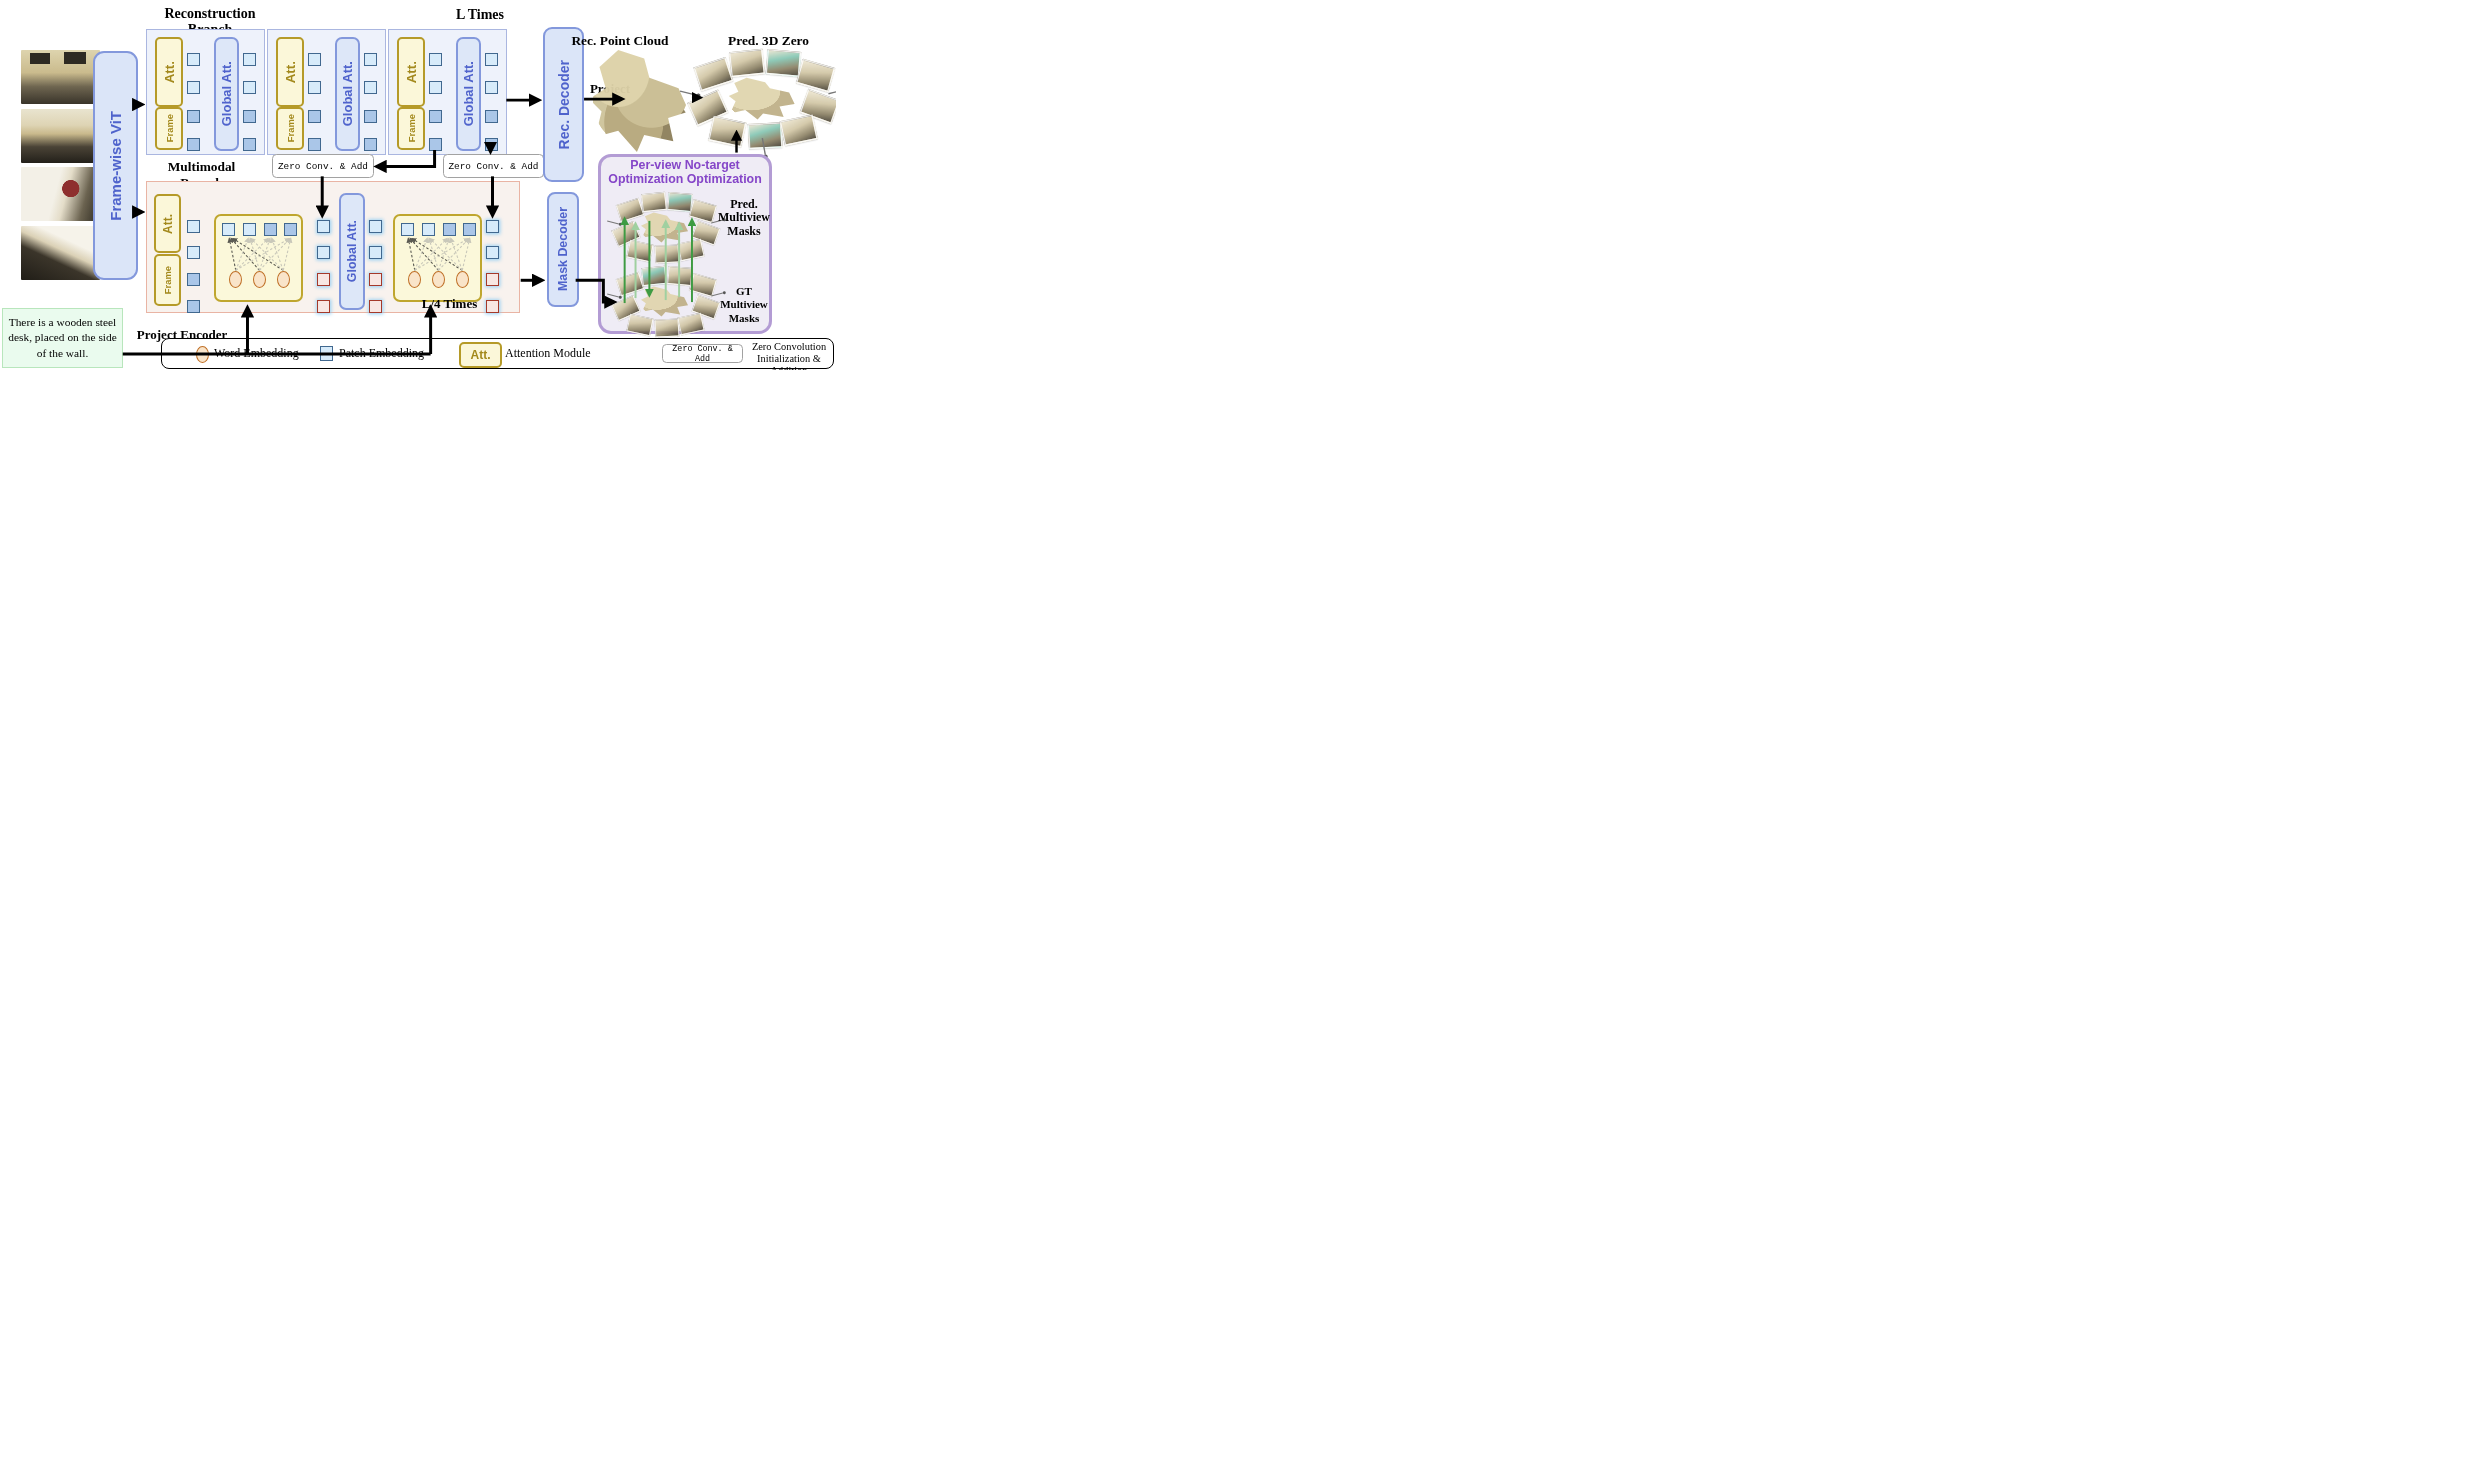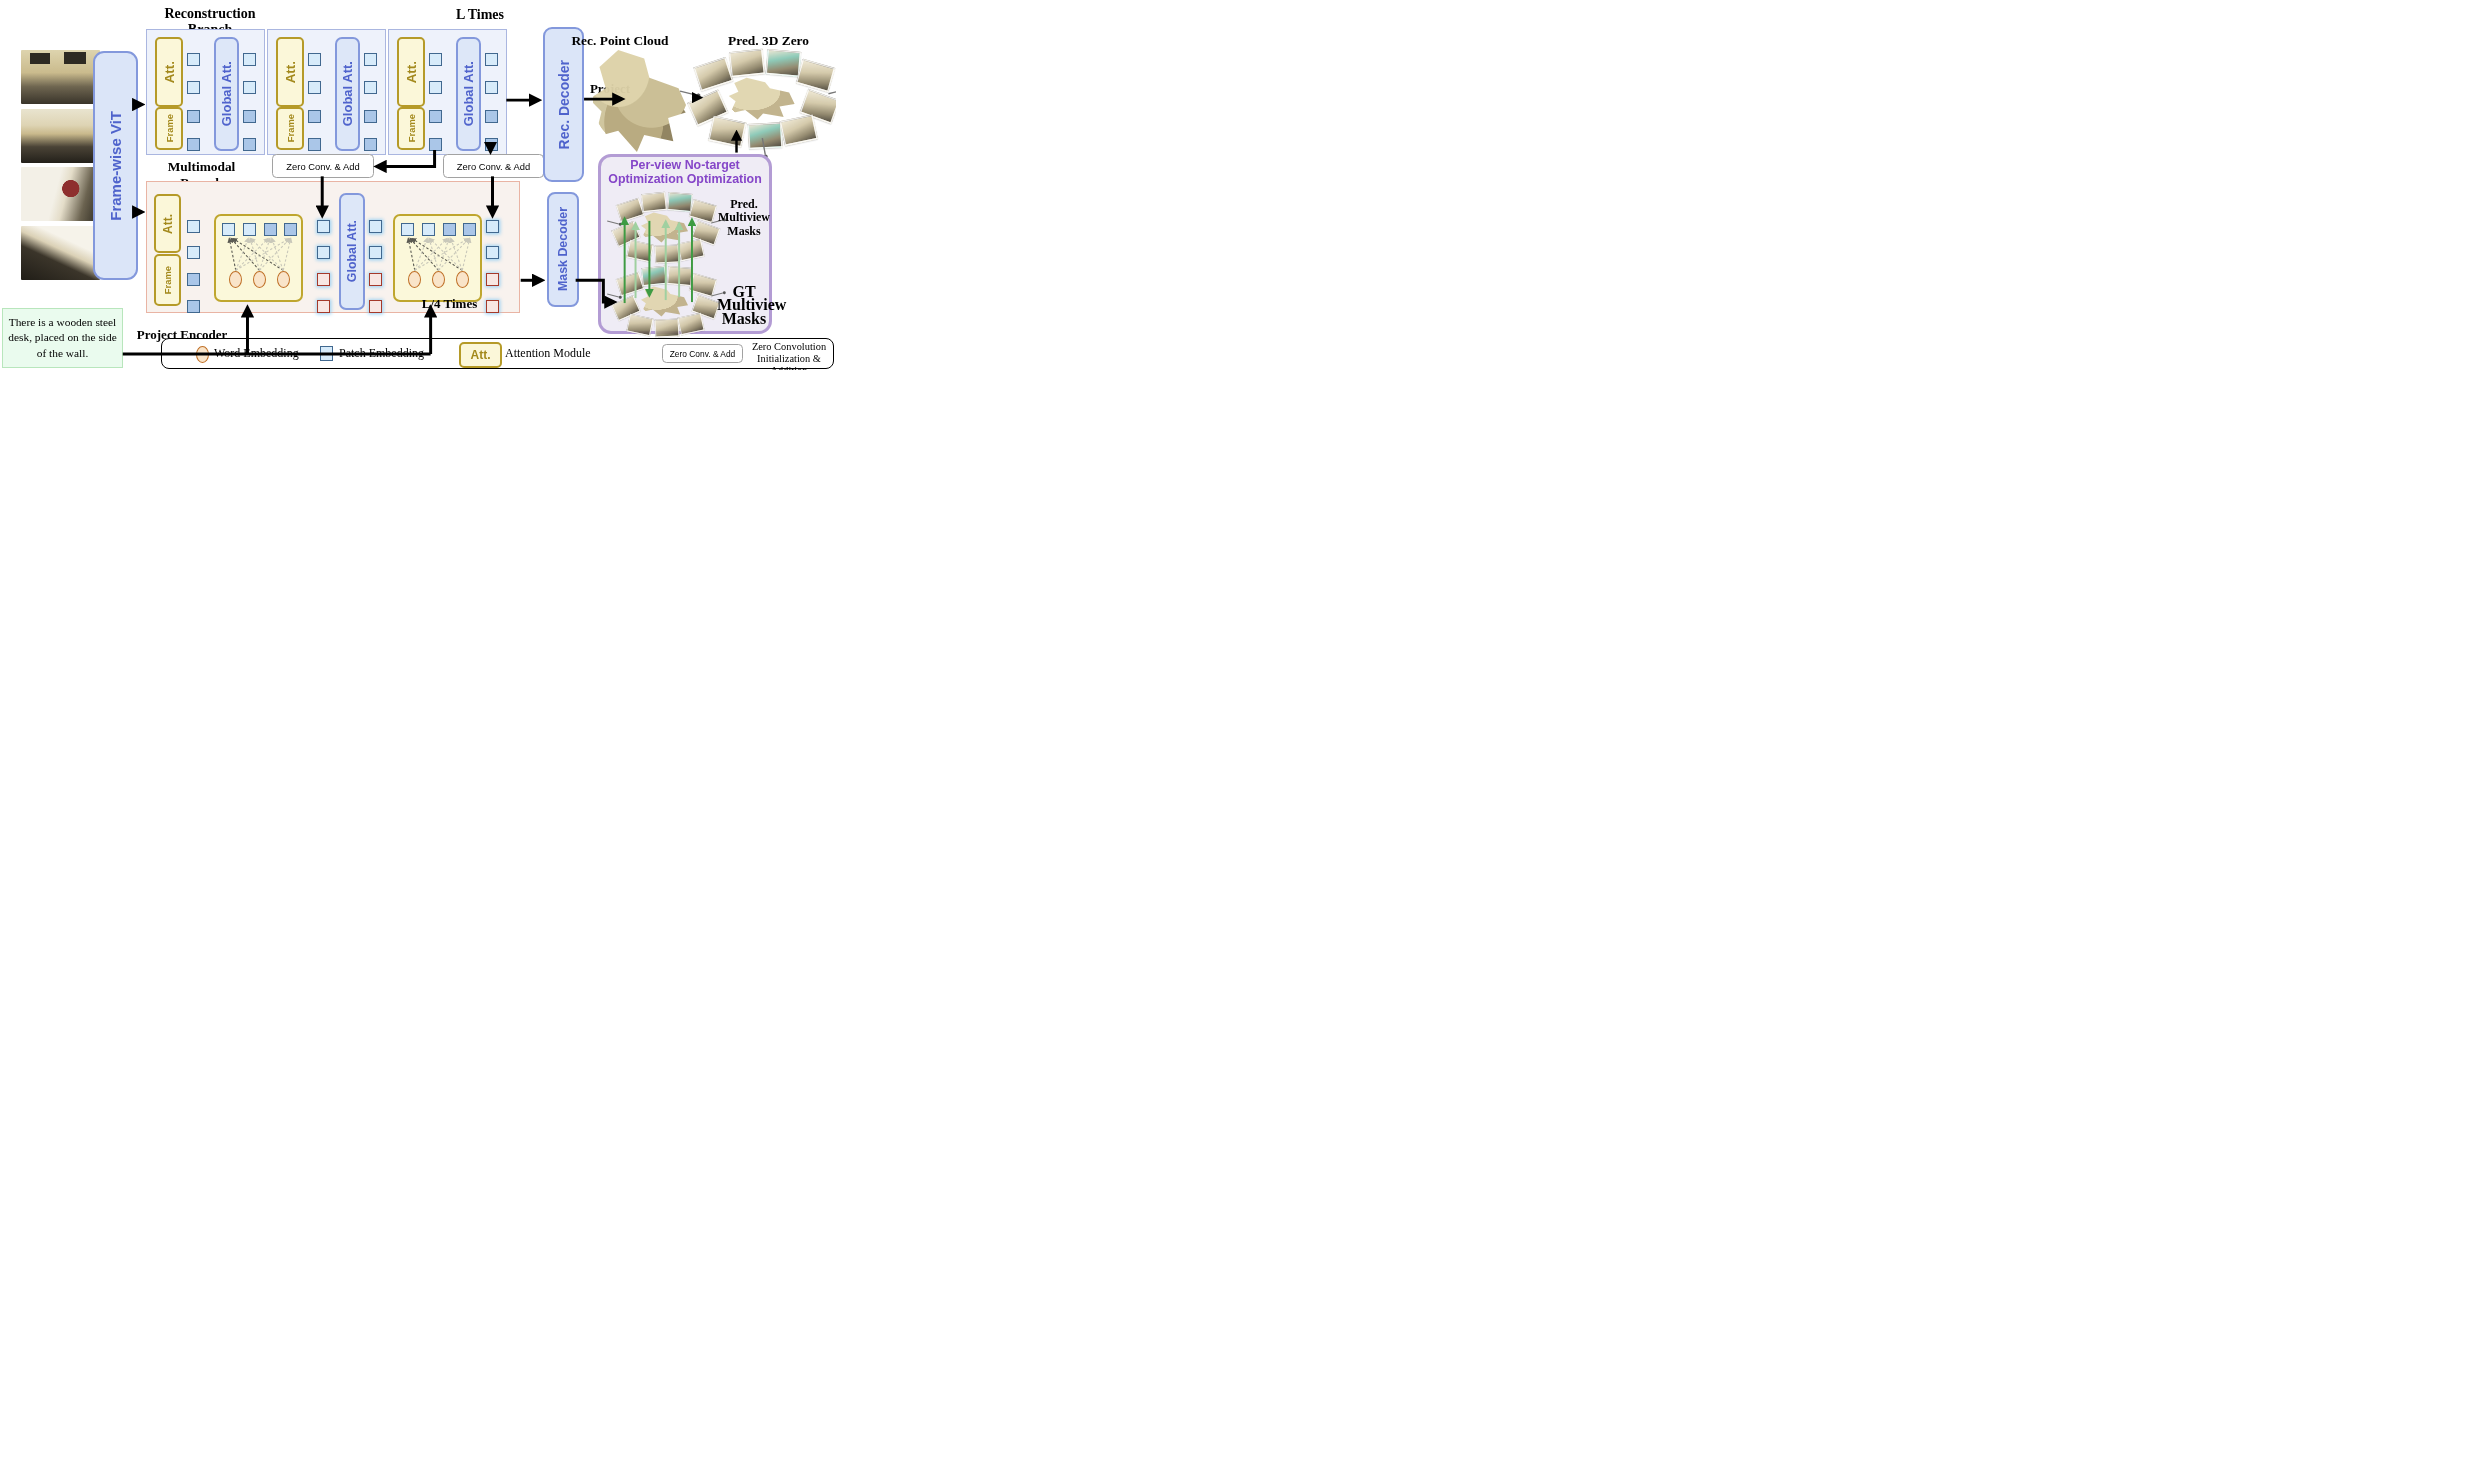--- a/index.html
+++ b/index.html
@@ -26,21 +26,21 @@
            color:#4f63cc;font-weight:bold;}
   .ybox{position:absolute;background:#fbf7d9;border:2px solid #b59a28;border-radius:5px;
         color:#a3891c;font-weight:bold;}
   .block{position:absolute;top:29px;width:117px;height:124px;background:#eef2fb;border:1px solid #aab6e0;}
   .sq{position:absolute;width:13px;height:13px;border:1px solid #41688f;box-sizing:border-box;}
   .sq.l{background:#d7ebfa;} .sq.m{background:#aac6e8;}
   .sq.r{background:#f8e7e3;border-color:#a5392a;}
   .glow{box-shadow:0 0 3.5px 1.5px rgba(130,200,245,.8);}
   .ell{position:absolute;width:13px;height:17px;border-radius:50%;background:#f9e4c9;border:1.5px solid #bf6f26;box-sizing:border-box;}
   .cross{position:absolute;width:89px;height:88px;background:#fbf8da;border:2.5px solid #bfa62e;border-radius:7px;box-sizing:border-box;}
-  .zc{position:absolute;background:#fff;border:1.5px solid #a2a2a2;border-radius:4.5px;font-size:9.4px;}
+  .zc{position:absolute;background:#fff;border:1.5px solid #a2a2a2;border-radius:4.5px;font-size:9.4px;font-family:Liberation Mono, monospace;}
 
   
   .ring{position:relative;width:101px;height:72px;}
   .card{position:absolute;width:22px;height:16px;border:0.5px solid rgba(255,255,255,.85);
         background:linear-gradient(165deg,#ece5cf 0%,#cfc3a0 40%,#857a5c 75%,#403a2c 100%);
         opacity:.88;box-shadow:0 0.5px 1px rgba(0,0,0,.18);}
   .card.t{background:linear-gradient(165deg,#e8e2cc 0%,#7fc4b0 35%,#857a5c 70%,#3d372b 100%);}
   .card:nth-of-type(1){left:4px;top:9px;transform:rotate(-18deg);}
   .card:nth-of-type(2){left:28px;top:1px;transform:rotate(-6deg);}
   .card:nth-of-type(3){left:54px;top:1px;transform:rotate(5deg);}
@@ -327,21 +327,21 @@
       <span class="cam" style="left:-7px;top:29px;transform:rotate(14deg)"></span>
       <span class="cam" style="left:97px;top:28px;transform:rotate(-14deg)"></span>
     </div>
   </div>
 
   <div class="abs serifb" style="left:717px;top:198px;width:54px;font-size:12px;line-height:13.4px;text-align:center">
     <div>Pred.</div>
     <div>Multiview</div>
     <div>Masks</div>
   </div>
-  <div class="abs serifb" style="left:717px;top:285px;width:54px;font-size:16px;line-height:13.4px;text-align:center">
+  <div class="abs serifb" style="left:717px;top:285px;width:54px;font-size:11px;line-height:13.4px;text-align:center">
     <div>GT</div>
     <div>Multiview</div>
     <div>Masks</div>
   </div>
 
   <div class="abs" style="left:161px;top:338px;width:673px;height:31px;background:#fff;border:1.5px solid #000;border-radius:8px;box-sizing:border-box;">
     <div class="ell" style="left:34px;top:7px"></div>
     <div class="abs" style="left:52px;top:7px;font-size:12px">Word Embedding</div>
     <div class="sq l" style="left:158px;top:7px;height:15px"></div>
     <div class="abs" style="left:177px;top:7px;font-size:12px">Patch Embedding</div>

